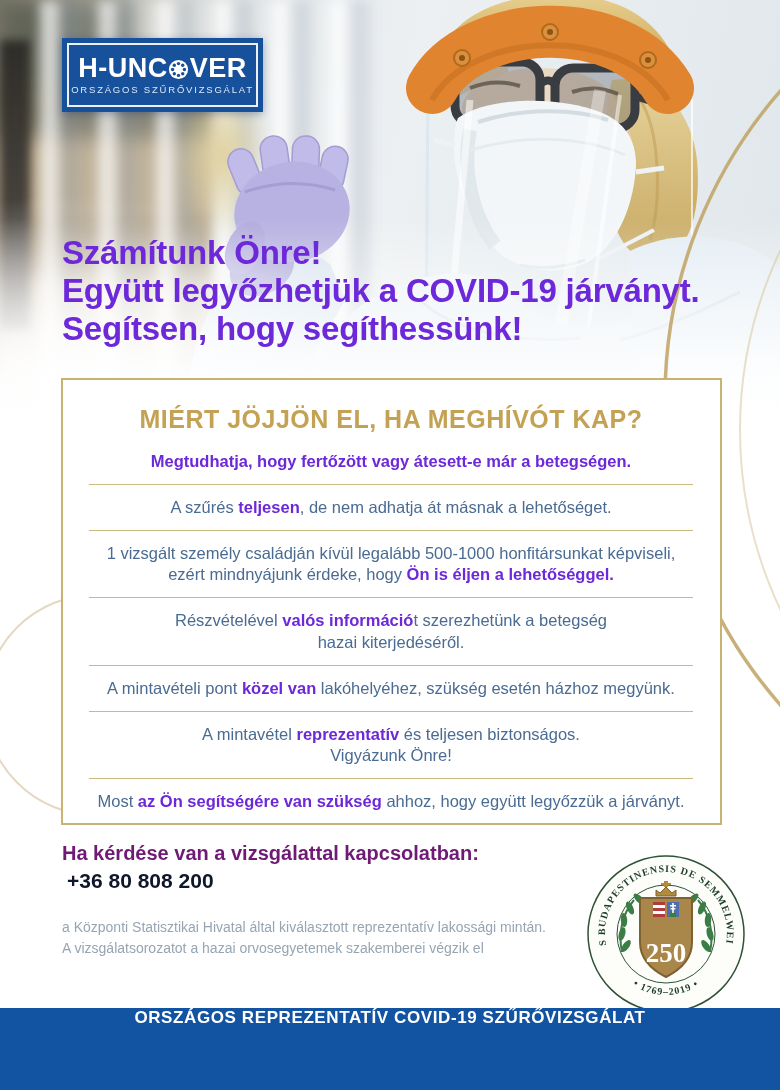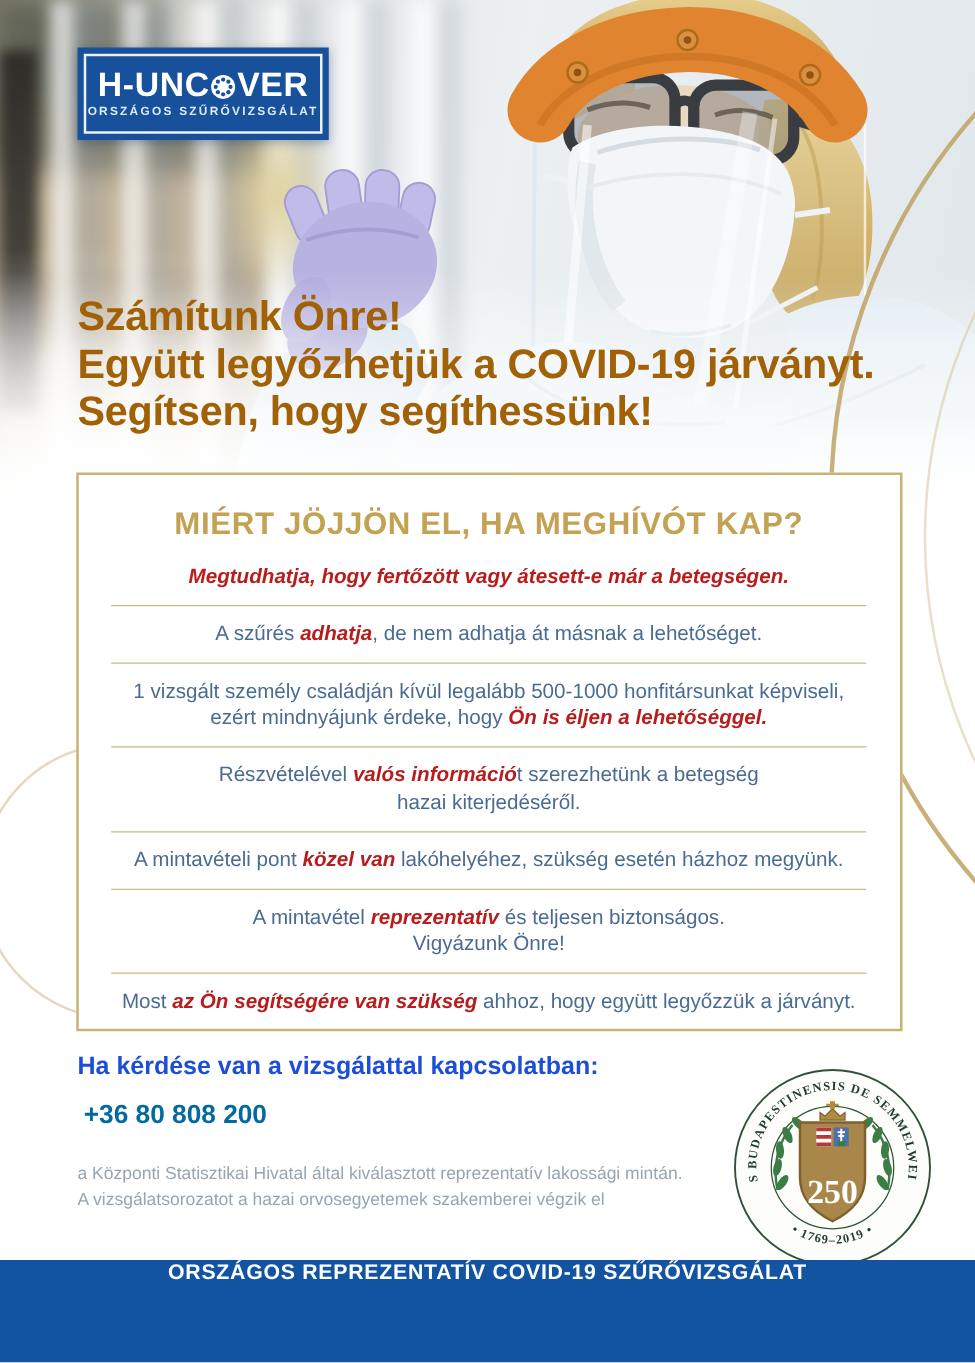--- a/index.html
+++ b/index.html
@@ -37,39 +37,39 @@
   .rings { position:absolute; left:0; top:0; z-index:2; pointer-events:none; }
 
   
   .logo { position:absolute; left:62px; top:38px; width:201px; height:74px;
     background:#17509b; box-shadow:0 2px 8px rgba(20,50,100,.35); z-index:4; padding:5px; }
   .logo-inner { width:100%; height:100%; border:2px solid rgba(255,255,255,.92);
     display:flex; flex-direction:column; align-items:center; justify-content:center; gap:2px; }
   .logo-title { color:#ffffff; font-size:27px; font-weight:700; letter-spacing:.5px;
     display:flex; align-items:center; line-height:1; }
   .virus-o { display:inline-block; width:21px; height:21px; margin:0 .5px; }
-  .logo-sub { color:#dce9f6; font-size:9.5px; font-weight:700; letter-spacing:1.8px; }
+  .logo-sub { color:#dce9f6; font-size:9.5px; font-weight:400; letter-spacing:1.8px; }
 
   
   .headline { position:absolute; left:62px; top:234px; z-index:4;
-    color:#a16207; font-size:33px; font-weight:700; line-height:1.155; letter-spacing:-.2px; }
+    color:#6d28d9; font-size:33px; font-weight:700; line-height:1.155; letter-spacing:-.2px; }
   .headline span { display:block; }
 
   
   .why-box { position:absolute; left:61px; top:378px; width:661px; height:447px; z-index:3;
     background:#ffffff; border:2px solid #c9b272; padding:25px 27px 10px 26px; text-align:center; }
   .why-title { color:#c3a254; font-size:25px; font-weight:700; letter-spacing:.5px; margin-bottom:17px; }
   .benefit { color:#4a6b92; font-size:16.5px; line-height:1.28; white-space:pre-line; }
-  .benefit .b { font-weight:700; color:#b91c1c;font-style:italic; }
+  .benefit .b { font-weight:700; color:#6d28d9; }
   .divider { height:1px; background:#cbb97e; margin:12px 0; }
 
   
   .contact { position:absolute; left:62px; top:840px; width:520px; z-index:3; }
-  .contact-q { color:#1d4ed8; font-size:20px; font-weight:700; line-height:1.3; }
-  .phone { color:#0369a1; font-size:21px; font-weight:700; padding-left:5px; margin-top:14px; }
+  .contact-q { color:#701a75; font-size:20px; font-weight:700; line-height:1.3; }
+  .phone { color:#0f172a; font-size:21px; font-weight:700; padding-left:5px; margin-top:3px; }
   .note { color:#97a5b2; font-size:14px; line-height:1.5; margin-top:24px; }
   .note span { display:block; }
   .url { position:absolute; left:62px; top:1022px; color:#c2a36b; font-size:15px;
     text-decoration:none; z-index:3;font-weight:bold; }
 
   
   .seal { position:absolute; left:584px; top:852px; width:164px; height:164px; z-index:3; }
 
   
   .footer { position:absolute; left:0; top:1008px; width:780px; height:82px; background:#1253a2;
@@ -198,21 +198,21 @@
     <span>Számítunk Önre!</span>
     <span>Együtt legyőzhetjük a COVID-19 járványt.</span>
     <span>Segítsen, hogy segíthessünk!</span>
   </h1>
 
   <section class="why-box">
     <h2 class="why-title">MIÉRT JÖJJÖN EL, HA MEGHÍVÓT KAP?</h2>
     <div>
         <p class="benefit"><span class="b">Megtudhatja, hogy fertőzött vagy átesett-e már a betegségen.</span></p>
         <div class="divider"></div>
-        <p class="benefit"><span>A szűrés </span><span class="b">adhatja</span><span>, de nem adhatja át másnak a lehetőséget.</span></p>
+        <p class="benefit"><span>A szűrés </span><span class="b">teljesen</span><span>, de nem adhatja át másnak a lehetőséget.</span></p>
         <div class="divider"></div>
         <p class="benefit"><span>1 vizsgált személy családján kívül legalább 500-1000 honfitársunkat képviseli,
 ezért mindnyájunk érdeke, hogy </span><span class="b">Ön is éljen a lehetőséggel.</span></p>
         <div class="divider"></div>
         <p class="benefit"><span>Részvételével </span><span class="b">valós információ</span><span>t szerezhetünk a betegség
 hazai kiterjedéséről.</span></p>
         <div class="divider"></div>
         <p class="benefit"><span>A mintavételi pont </span><span class="b">közel van</span><span> lakóhelyéhez, szükség esetén házhoz megyünk.</span></p>
         <div class="divider"></div>
         <p class="benefit"><span>A mintavétel </span><span class="b">reprezentatív</span><span> és teljesen biztonságos.

